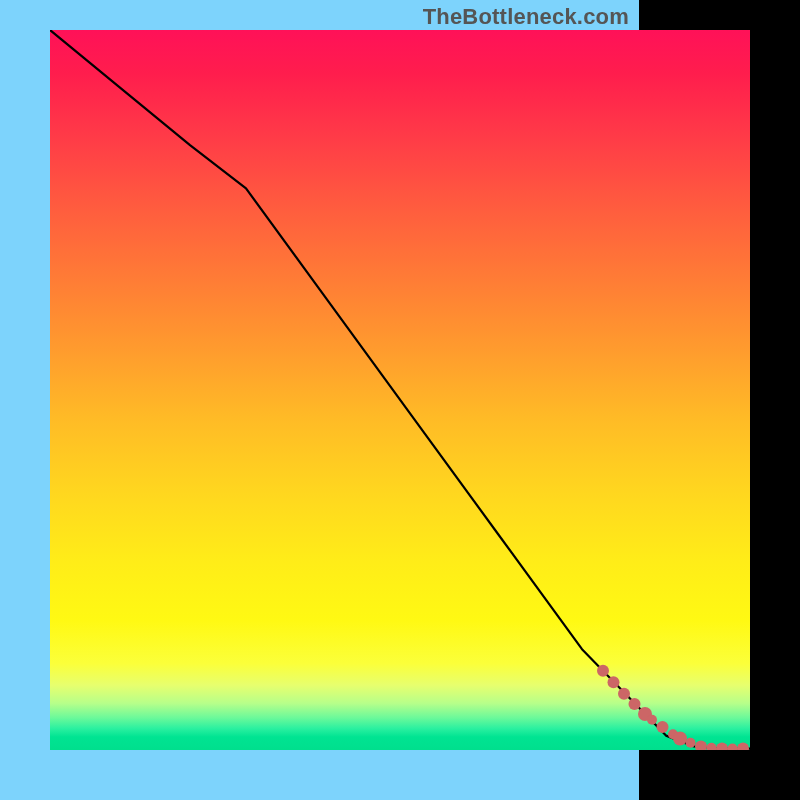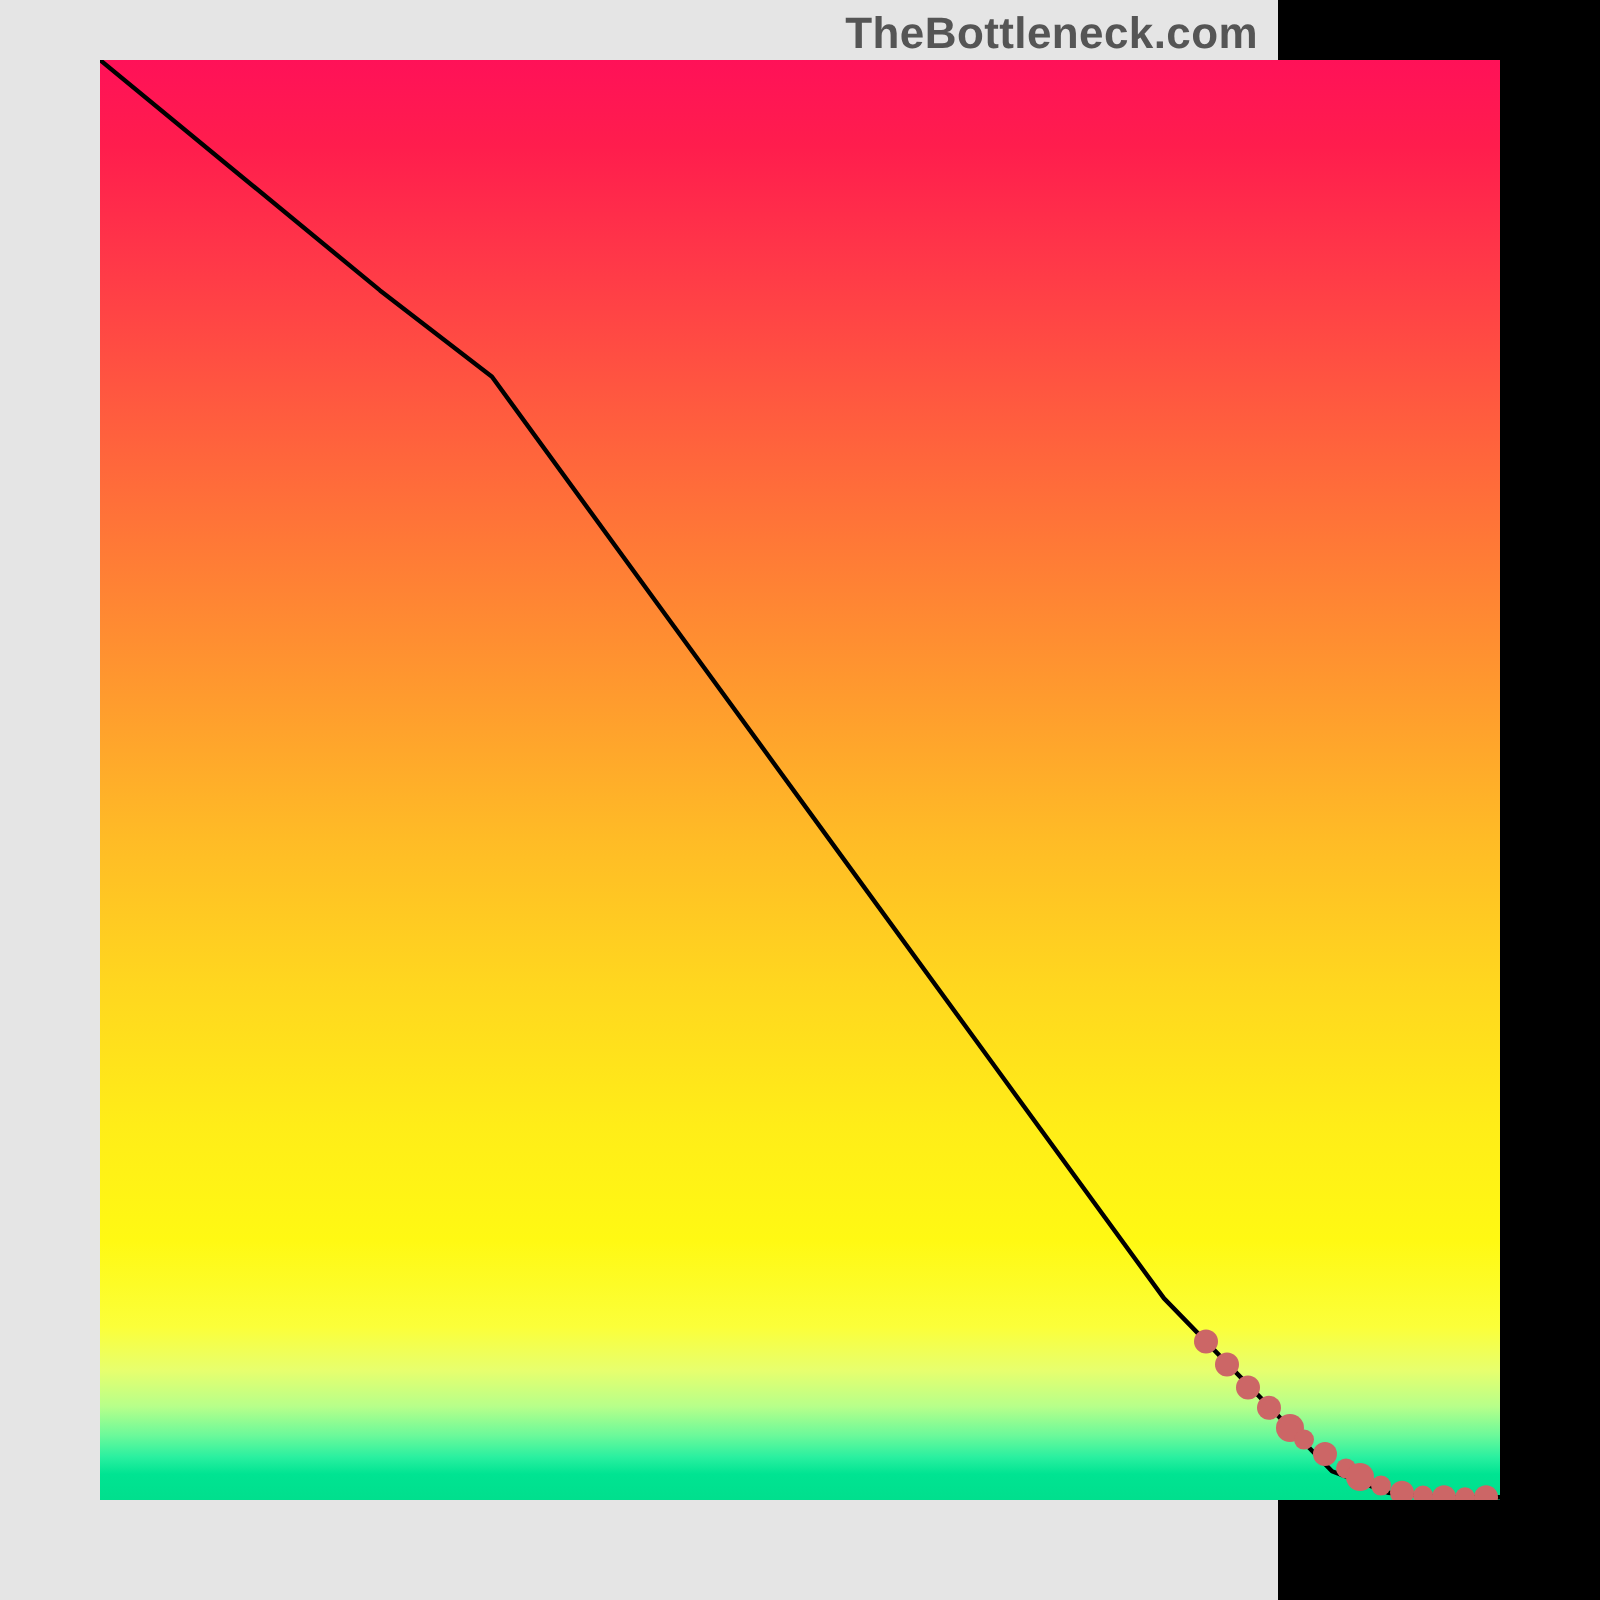--- a/index.html
+++ b/index.html
@@ -8,21 +8,21 @@
     width: 800px;
     height: 800px;
     background: #000;
     font-family: Arial, Helvetica, sans-serif;
     overflow: hidden;
   }
   .frame {
     position: relative;
     width: 639px;
     height: 800px;
-    background: #e5e5e5;
+    background: #7dd3fc;
   }
   .watermark {
     position: absolute;
     top: 4px;
     right: 10px;
     color: #555;
     font-size: 22px;
     font-weight: 600;
     letter-spacing: 0.2px;
     user-select: none;

